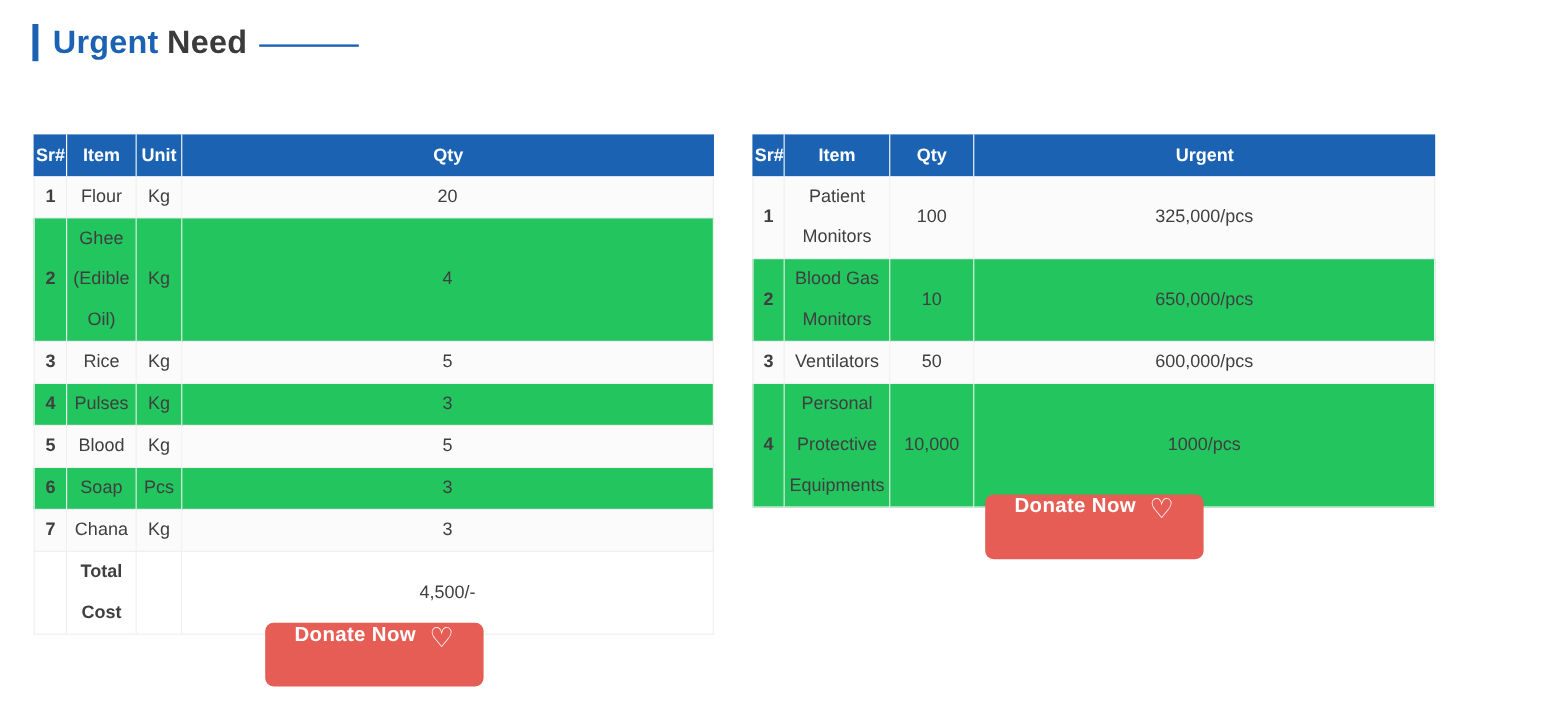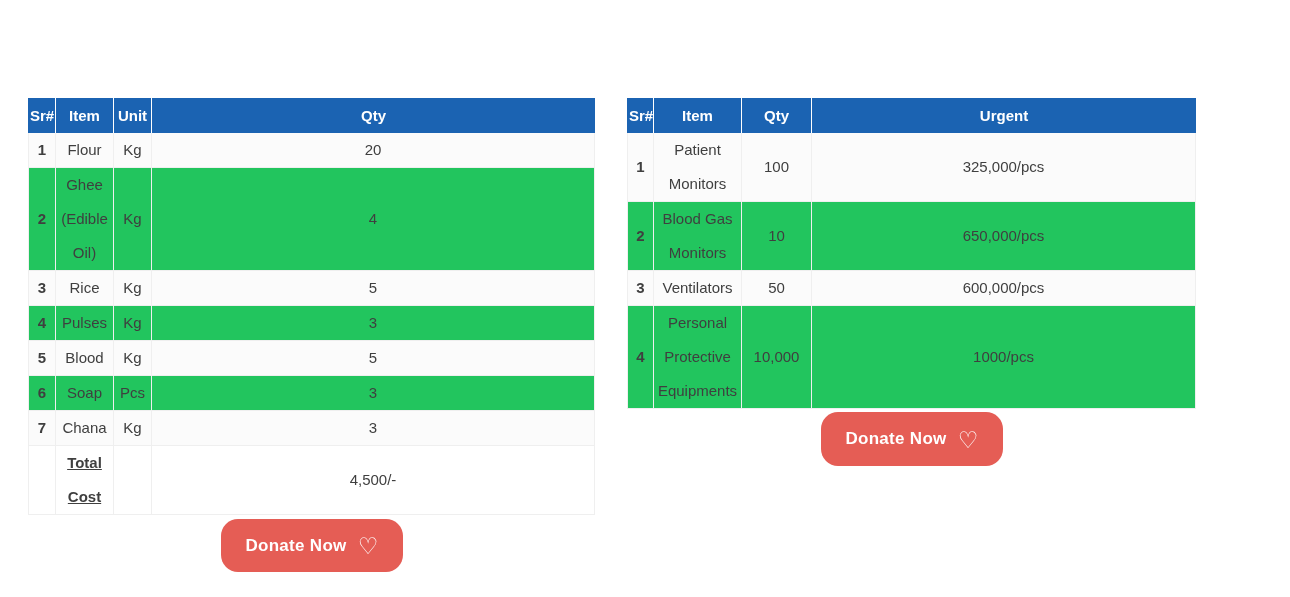--- a/index.html
+++ b/index.html
@@ -42,21 +42,21 @@
     width: 83px;
     height: 2px;
     background: #1b63b2;
     margin-left: 10px;
     margin-top: 4px;
   }
 
   
   .need-table {
     position: absolute;
-    top: 98px;
+    top: 112px;
     border-collapse: separate;
     border-spacing: 0;
     table-layout: fixed;
     font-size: 15px;
     color: #3f3f3f;
   }
   .table-left  { left: 28px;  width: 567px; }
   .table-right { left: 627px; width: 569px; }
 
   .need-table thead th {
@@ -78,56 +78,60 @@
     padding: 0 3px;
     border-right: 1px solid #efefef;
     border-bottom: 1px solid #efefef;
     vertical-align: middle;
     background: #22c55e;
   }
   .need-table td:first-child { border-left: 1px solid #efefef; }
   .need-table tbody tr:nth-child(odd) td { background: #fbfbfb; }
   .need-table .sr-cell { font-weight: 700; }
   .need-table tfoot td { background: #ffffff; }
-  .need-table tfoot .total-label { font-weight: 700; text-decoration: underline; }
+  .need-table tfoot .total-label { font-weight: 700; }
 
   
   .donate-btn {
     position: absolute;
     width: 182px;
     height: 53px;
     background: #e55d55;
     border: none;
-    border-radius: 17px;
+    border-radius: 7px;
     color: #ffffff;
     font-family: "Liberation Sans", "DejaVu Sans", sans-serif;
     font-size: 17px;
     font-weight: 700;
     letter-spacing: 0.3px;
     display: flex;
-    align-items: center;
     justify-content: center;
     gap: 11px;
     cursor: pointer;
   }
   .donate-btn-left  { left: 221px; top: 519px; }
   .donate-btn-right { left: 821px; top: 412px; height: 54px; }
   .heart-icon {
     font-size: 23px;
     font-weight: 400;
     line-height: 1;
     position: relative;
     top: 1px;
   }
 </style>
 </head>
 <body>
 
 <div class="canvas">
 
+  <div class="section-title">
+    <span class="title-accent-bar"></span>
+    <h2><span class="title-highlight">Urgent</span><span class="title-rest">Need</span></h2>
+    <span class="title-underline"></span>
+  </div>
 
   <table class="need-table table-left">
     <colgroup>
       <col style="width:28px">
         <col style="width:58px">
         <col style="width:38px">
         <col>
     </colgroup>
     <thead>
       <tr>

